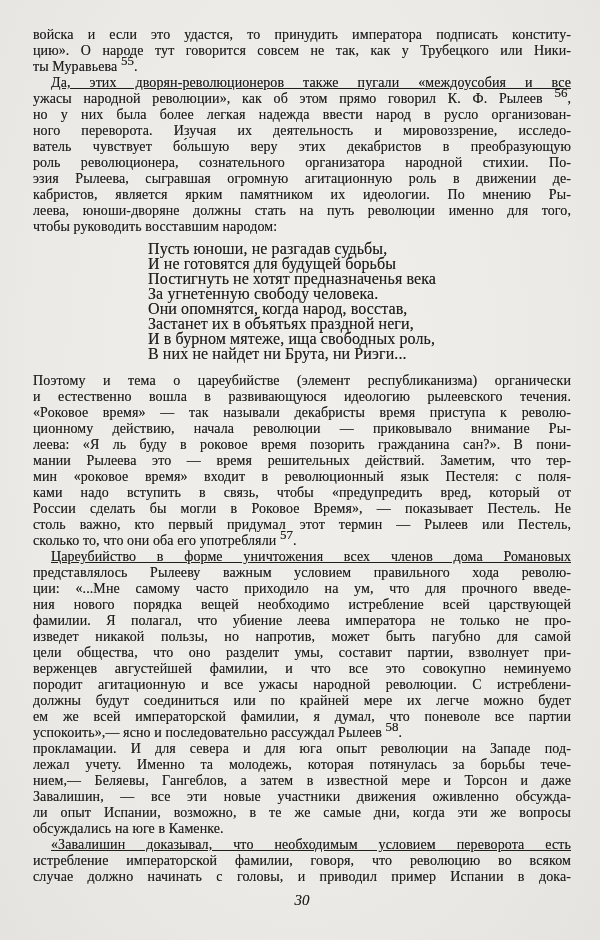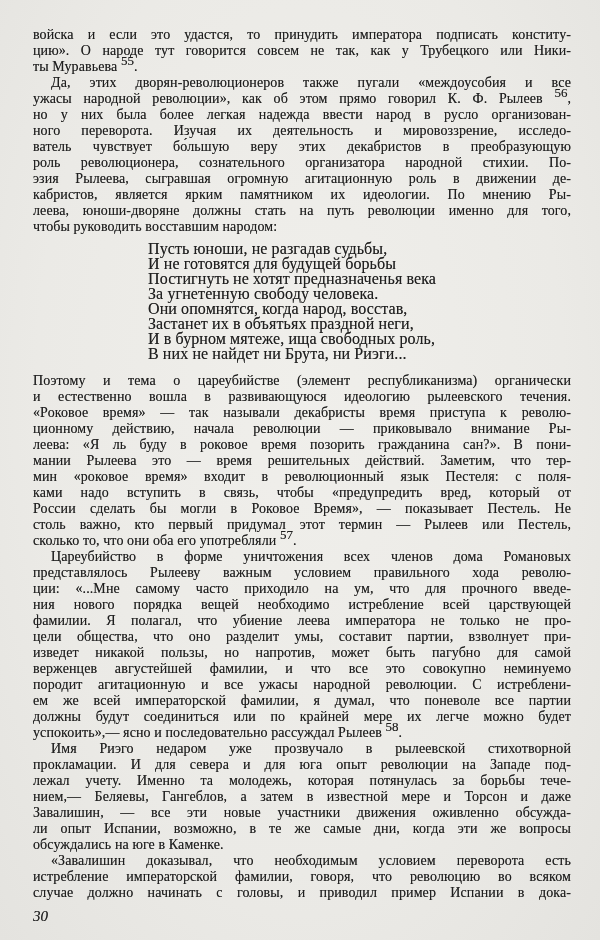--- a/index.html
+++ b/index.html
@@ -32,41 +32,42 @@
     text-shadow: 0 0 0.35px rgba(20,20,20,0.55);
     letter-spacing: 0.1px;
   }
   .line.just {
     text-align: justify;
     -moz-text-align-last: justify;
     text-align-last: justify;
   }
   .line.indent {
     text-indent: 18px;
+    text-decoration: underline;
   }
   .para.verse {
     margin: 6px 0 12px 115px;
   }
   .para.verse .line {
     font-size: 16px;
     line-height: 15px;
     text-align: left;
     text-shadow: 0 0 0.35px rgba(20,20,20,0.55);
     letter-spacing: 0.1px;
   }
   sup {
     font-size: 13px;
     line-height: 0;
     vertical-align: super;
     letter-spacing: 0;
   }
   .page-number {
     margin-top: 7px;
     width: 538px;
-    text-align: left;
+    text-align: center;
     font-size: 15px;
     font-style: italic;
     text-shadow: 0 0 0.35px rgba(20,20,20,0.55);
   }
 </style>
 </head>
 <body>
 
 <div class="page">
   <div class="text-block">
@@ -109,30 +110,29 @@
         <div class="line just">России сделать бы могли в Роковое Время», — показывает Пестель. Не</div>
         <div class="line just">столь важно, кто первый придумал этот термин — Рылеев или Пестель,</div>
         <div class="line">сколько то, что они оба его употребляли <sup>57</sup>.</div>
       </div>
       <div class="para body">
         <div class="line just indent">Цареубийство в форме уничтожения всех членов дома Романовых</div>
         <div class="line just">представлялось Рылееву важным условием правильного хода револю-</div>
         <div class="line just">ции: «...Мне самому часто приходило на ум, что для прочного введе-</div>
         <div class="line just">ния нового порядка вещей необходимо истребление всей царствующей</div>
         <div class="line just">фамилии. Я полагал, что убиение леева императора не только не про-</div>
+        <div class="line just">изведет никакой пользы, но напротив, может быть пагубно для самой</div>
         <div class="line just">цели общества, что оно разделит умы, составит партии, взволнует при-</div>
-        <div class="line just">изведет никакой пользы, но напротив, может быть пагубно для самой</div>
         <div class="line just">верженцев августейшей фамилии, и что все это совокупно неминуемо</div>
         <div class="line just">породит агитационную и все ужасы народной революции. С истреблени-</div>
+        <div class="line just">должны будут соединиться или по крайней мере их легче можно будет</div>
         <div class="line just">ем же всей императорской фамилии, я думал, что поневоле все партии</div>
-        <div class="line just">должны будут соединиться или по крайней мере их легче можно будет</div>
         <div class="line">успокоить»,— ясно и последовательно рассуждал Рылеев <sup>58</sup>.</div>
       </div>
       <div class="para body">
-        <div class="line just indent">Имя Риэго недаром уже прозвучало в рылеевской стихотворной</div>
         <div class="line just">прокламации. И для севера и для юга опыт революции на Западе под-</div>
         <div class="line just">лежал учету. Именно та молодежь, которая потянулась за борьбы тече-</div>
         <div class="line just">нием,— Беляевы, Гангеблов, а затем в известной мере и Торсон и даже</div>
         <div class="line just">Завалишин, — все эти новые участники движения оживленно обсужда-</div>
         <div class="line just">ли опыт Испании, возможно, в те же самые дни, когда эти же вопросы</div>
         <div class="line">обсуждались на юге в Каменке.</div>
       </div>
       <div class="para body">
         <div class="line just indent">«Завалишин доказывал, что необходимым условием переворота есть</div>
         <div class="line just">истребление императорской фамилии, говоря, что революцию во всяком</div>

